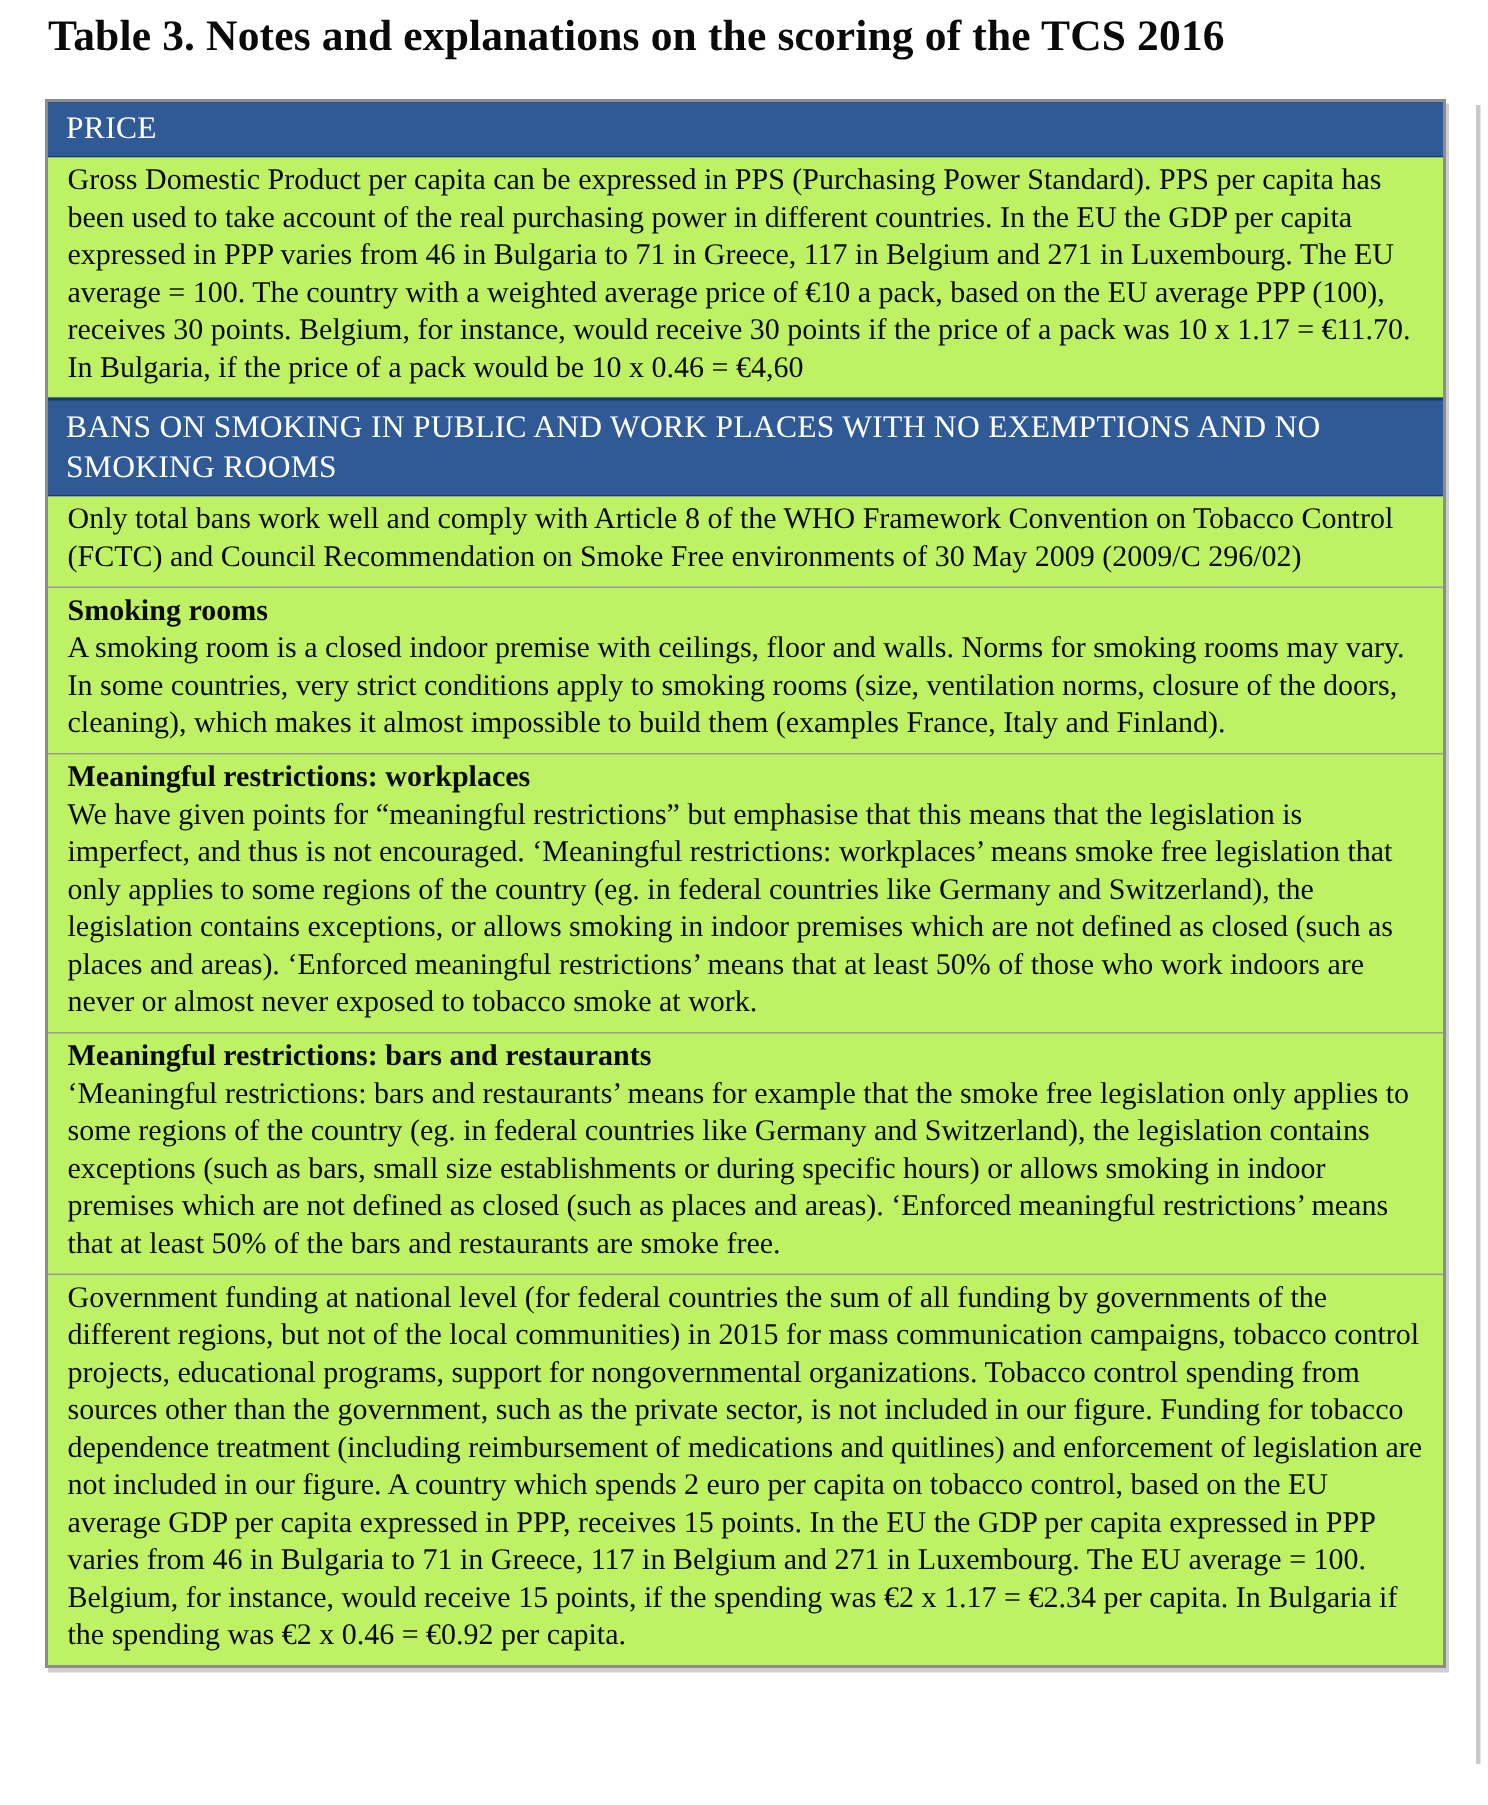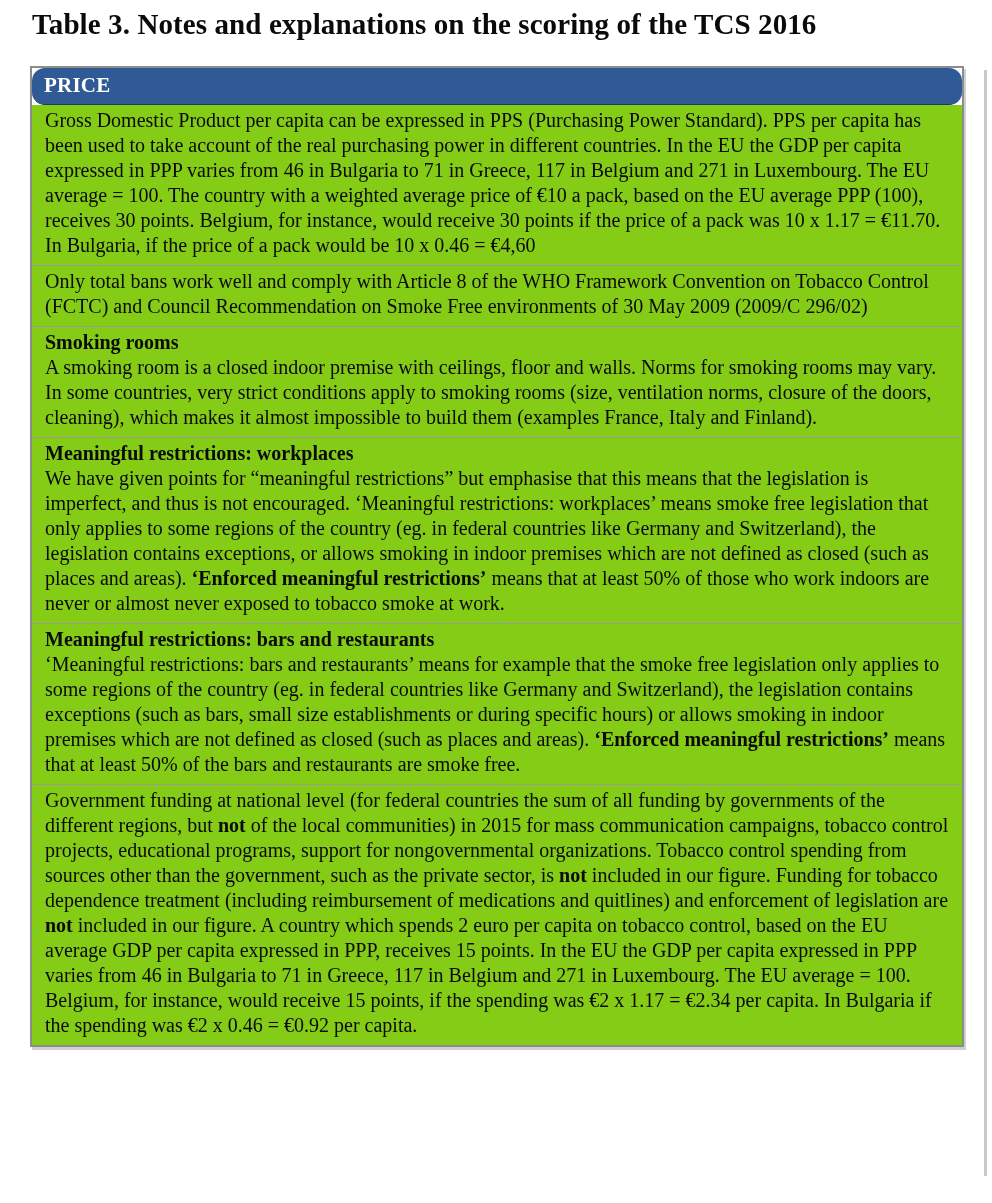--- a/index.html
+++ b/index.html
@@ -30,50 +30,49 @@
     left: 30px;
     top: 66px;
     width: 930px;
     border: 2px solid var(--table_border, #8c8c8c);
     box-shadow: 2px 3px 0 #cfcfcf;
     background: #ffffff;
   }
   .header-row {
     background: var(--header_bg, #2f5a96);
     color: var(--header_text, #ffffff);
-    font-weight: bold;
+    font-weight: normal;
     font-size: 21px;
     line-height: 27px;
     padding: 4px 24px 5px 12px;
     border-top: 2px solid var(--header_edge, #1c3a66);
     border-bottom: 1px solid var(--header_edge, #1c3a66);
     letter-spacing: 0.2px;
-    border-radius: 13px;
   }
   .tcs-table > .header-row:first-child {
     border-top: none;
   }
   .body-row {
-    background: #84cc16;
+    background: #bef264;
     padding: 3px 10px 7px 13px;
     font-size: 20px;
     line-height: 25px;
   }
   .body-row + .body-row {
     border-top: 1px solid var(--row_divider, #9a9a9a);
   }
   .body-row p {
     margin: 0;
   }
   .subsection-title {
     display: block;
     font-weight: bold;
   }
   .rich b {
-    font-weight: bold;
+    font-weight: normal;
   }
   .page-edge-shadow {
     position: absolute;
     left: 984px;
     top: 70px;
     width: 3px;
     height: 1106px;
     background: #c9c9c9;
   }
 </style>
@@ -87,20 +86,23 @@
   <div class="header-row">
     <span>PRICE</span>
   </div>
 
   <div class="body-row">
     <p>
       <strong class="subsection-title"></strong><span class="rich"><span>Gross Domestic Product per capita can be expressed in PPS (Purchasing Power Standard). PPS per capita has been used to take account of the real purchasing power in different countries. In the EU the GDP per capita expressed in PPP varies from 46 in Bulgaria to 71 in Greece, 117 in Belgium and 271 in Luxembourg. The EU average = 100. The country with a weighted average price of €10 a pack, based on the EU average PPP (100), receives 30 points. Belgium, for instance, would receive 30 points if the price of a pack was 10 x 1.17 = €11.70. In Bulgaria, if the price of a pack would be 10 x 0.46 = €4,60</span></span>
     </p>
   </div>
 
+  <div class="header-row">
+    <span>BANS ON SMOKING IN PUBLIC AND WORK PLACES WITH NO EXEMPTIONS AND NO SMOKING ROOMS</span>
+  </div>
 
   <div class="body-row">
     <p>
       <strong class="subsection-title"></strong><span class="rich"><span>Only total bans work well and comply with Article 8 of the WHO Framework Convention on Tobacco Control (FCTC) and Council Recommendation on Smoke Free environments of 30 May 2009 (2009/C 296/02)</span></span>
     </p>
   </div>
 
   <div class="body-row">
     <p>
       <strong class="subsection-title">Smoking rooms</strong><span class="rich"><span>A smoking room is a closed indoor premise with ceilings, floor and walls. Norms for smoking rooms may vary. In some countries, very strict conditions apply to smoking rooms (size, ventilation norms, closure of the doors, cleaning), which makes it almost impossible to build them (examples France, Italy and Finland).</span></span>

